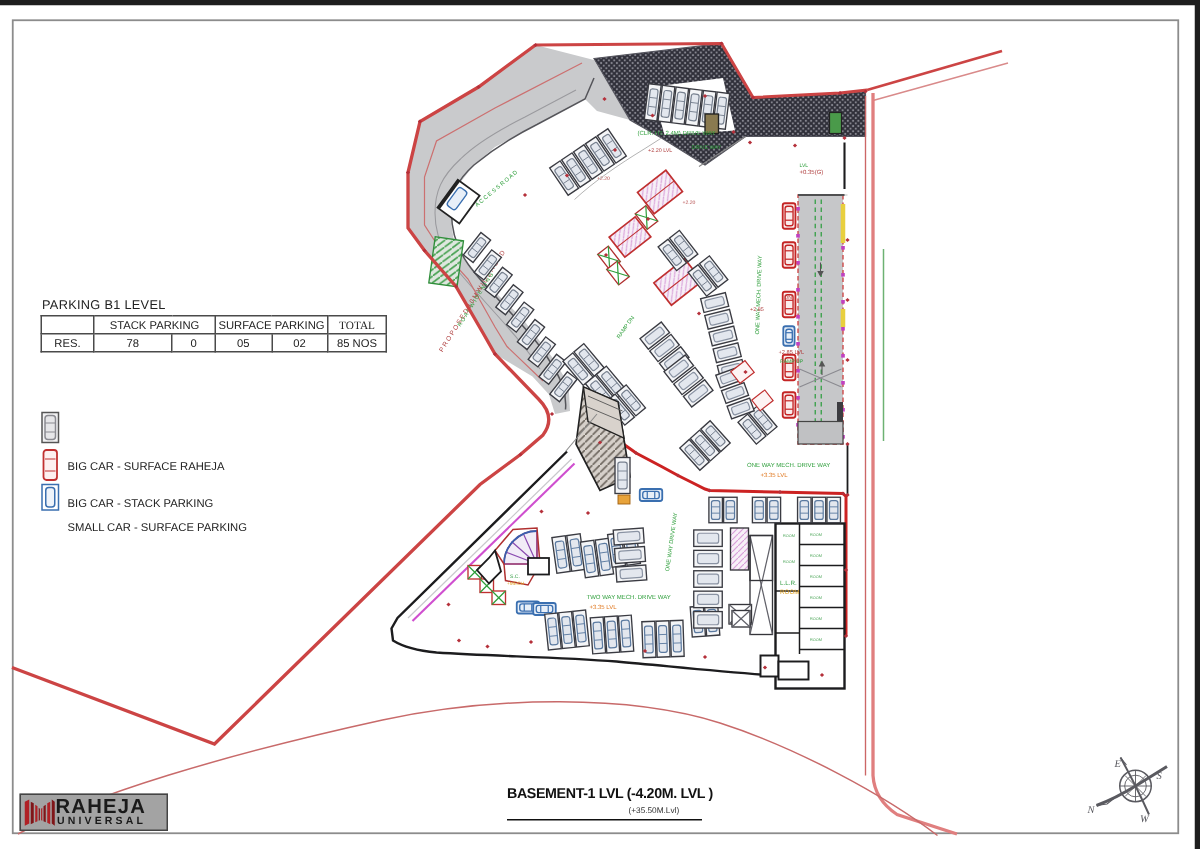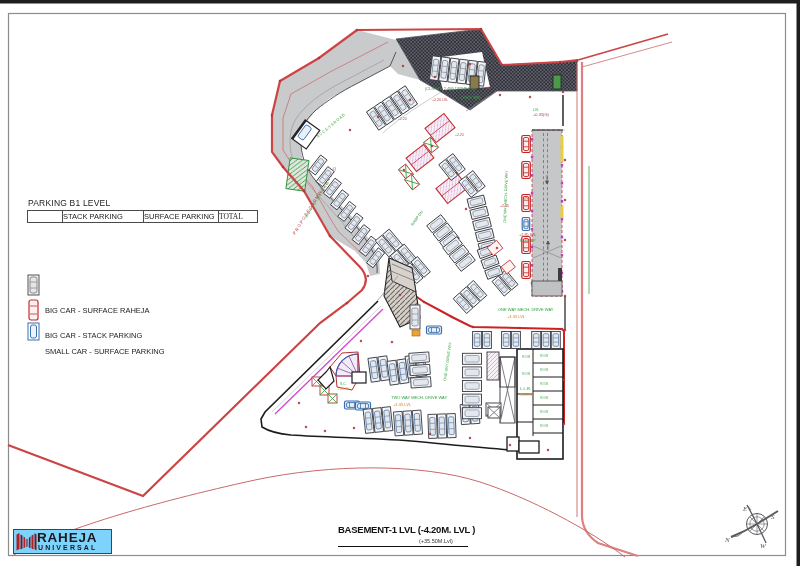--- a/index.html
+++ b/index.html
@@ -1,20 +1,20 @@
 <!DOCTYPE html>
 <html><head><meta charset="utf-8">
 <style>
 html,body{margin:0;padding:0;width:800px;height:566px;background:#fff;overflow:hidden;
 font-family:"Liberation Sans",sans-serif;}
 #wrap{position:relative;width:800px;height:566px;}
 #draw{position:absolute;left:0;top:0;}
 .abs{position:absolute;}
 table{border-collapse:collapse;}
-td{border:1px solid #4a4a4a;font-size:7.5px;color:#222;padding:0;}
+td{border:1px solid #4a4a4a;text-align:center;font-size:7.5px;color:#222;padding:0;}
 </style></head>
 <body>
 <div id="wrap">
 <div id="draw"><svg width="800" height="566" viewBox="0 0 800 566">
 <defs>
 <pattern id="xh" width="3.5" height="3.5" patternUnits="userSpaceOnUse">
  <rect width="3.5" height="3.5" fill="#8f8f98"></rect>
  <path d="M0,3.5 L3.5,0 M-0.9,0.9 L0.9,-0.9 M2.6,4.4 L4.4,2.6" stroke="#2e2e38" stroke-width="1.2"></path>
  <path d="M0,0 L3.5,3.5 M2.6,-0.9 L4.4,0.9 M-0.9,2.6 L0.9,4.4" stroke="#2e2e38" stroke-width="1.2"></path>
 </pattern>
@@ -693,20 +693,28 @@
 <div class="abs" style="left:28px;top:198px;font-size:8.5px;font-weight:normal;color:#222;letter-spacing:0.2px;">PARKING B1 LEVEL</div>
 <div class="abs" style="left:27px;top:210px;">
 <table>
 <tbody>
           <tr style="height:12px;">
  <td style="width:34px;"></td>
  <td colspan="2" style="width:80px;">STACK PARKING</td>
  <td colspan="2" style="width:74px;">SURFACE PARKING</td>
  <td style="width:38px;font-family:Liberation Serif, serif;">TOTAL</td>
 </tr>
+<tr style="height:12px;">
+            <td>RES.</td>
+            <td>78</td>
+            <td>0</td>
+            <td>05</td>
+            <td>02</td>
+            <td>85 NOS</td>
+          </tr>
 </tbody>
       </table>
 </div>
 
 <svg class="abs" style="left:27px;top:274px;" width="14" height="22" viewBox="0 0 14 22">
 <rect x="1" y="1" width="11" height="20" fill="#f2f2f3" stroke="#555" stroke-width="1"></rect>
 <rect x="3" y="3" width="7" height="16" rx="2" fill="#e6e6e8" stroke="#8a8a90" stroke-width="1"></rect>
 <line x1="3" y1="8" x2="10" y2="8" stroke="#8a8a90" stroke-width="0.8"></line>
 <line x1="3" y1="14" x2="10" y2="14" stroke="#8a8a90" stroke-width="0.8"></line>
 </svg>
@@ -718,21 +726,21 @@
 <line x1="3" y1="15" x2="10" y2="15" stroke="#c03030" stroke-width="0.8"></line>
 </svg>
 <div class="abs" style="left:45px;top:306px;font-size:7.5px;color:#222;">BIG CAR - SURFACE RAHEJA</div>
 
 <svg class="abs" style="left:27px;top:322px;" width="14" height="20" viewBox="0 0 14 20">
 <rect x="1" y="1" width="11" height="17" fill="#fff" stroke="#3a6fb0" stroke-width="1"></rect>
 <rect x="3.5" y="3" width="6" height="13" rx="2" fill="#eef3fa" stroke="#3a6fb0" stroke-width="1"></rect>
 </svg>
 <div class="abs" style="left:45px;top:327px;font-size:7.5px;color:#222;margin-top:20px;">SMALL CAR - SURFACE PARKING</div>
 
-<div class="abs" style="left:13px;top:529px;width:97px;height:23px;border:1.2px solid #444;background:#7dd3fc;">
+<div class="abs" style="left:13px;top:529px;width:97px;height:23px;border:1.2px solid #444;background:#a3a3a3;">
 <svg class="abs" style="left:2px;top:1.5px;" width="21" height="19" viewBox="0 0 21 19">
 <path d="M0.5,2.5 L3.5,1 L3.5,17 L0.5,18.5 Z" fill="#b02025"></path>
 <path d="M4.5,2.5 L6.5,3.5 L6.5,16.5 L4.5,17.5 Z" fill="#801518"></path>
 <path d="M7.5,4.5 L9,5.5 L9,15.5 L7.5,16.2 Z" fill="#b02025"></path>
 <path d="M9.8,6.5 L10.6,7.2 L10.6,14.8 L9.8,15.2 Z" fill="#801518"></path>
 <path d="M11.4,7.2 L12.2,6.5 L12.2,15.2 L11.4,14.8 Z" fill="#b02025"></path>
 <path d="M13,5.5 L14.5,4.5 L14.5,16.2 L13,15.5 Z" fill="#801518"></path>
 <path d="M15.5,3.5 L17.5,2.5 L17.5,17.5 L15.5,16.5 Z" fill="#b02025"></path>
 <path d="M18.5,1 L20.5,2.5 L20.5,18.5 L18.5,17 Z" fill="#801518"></path>
 </svg>

